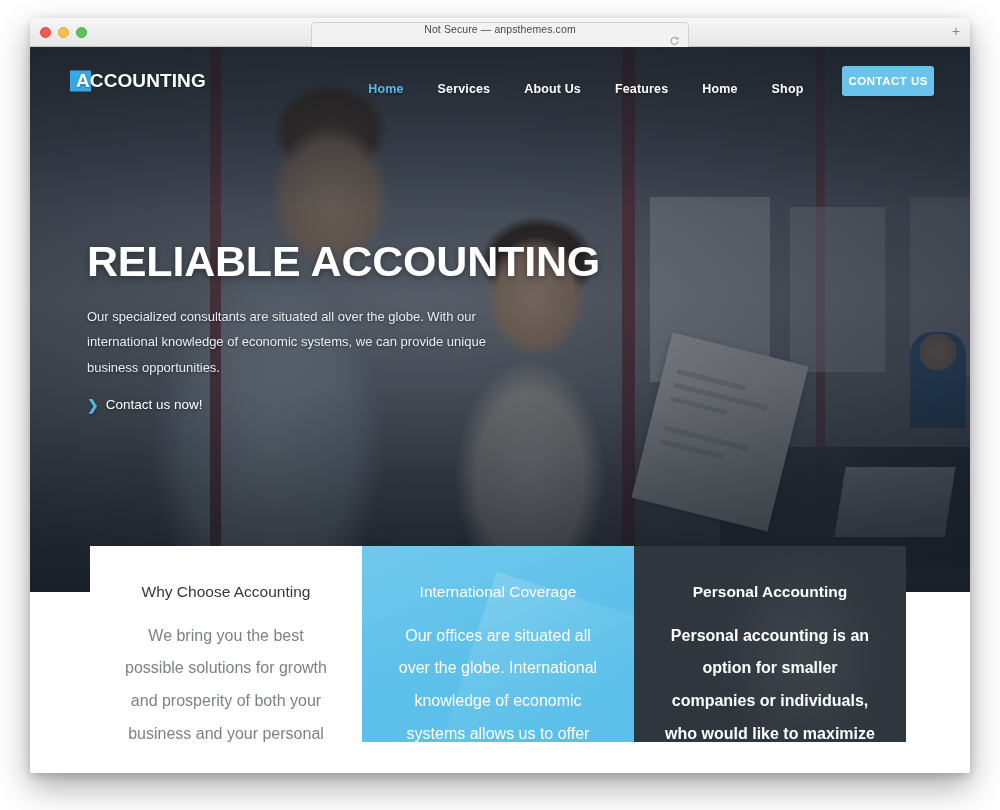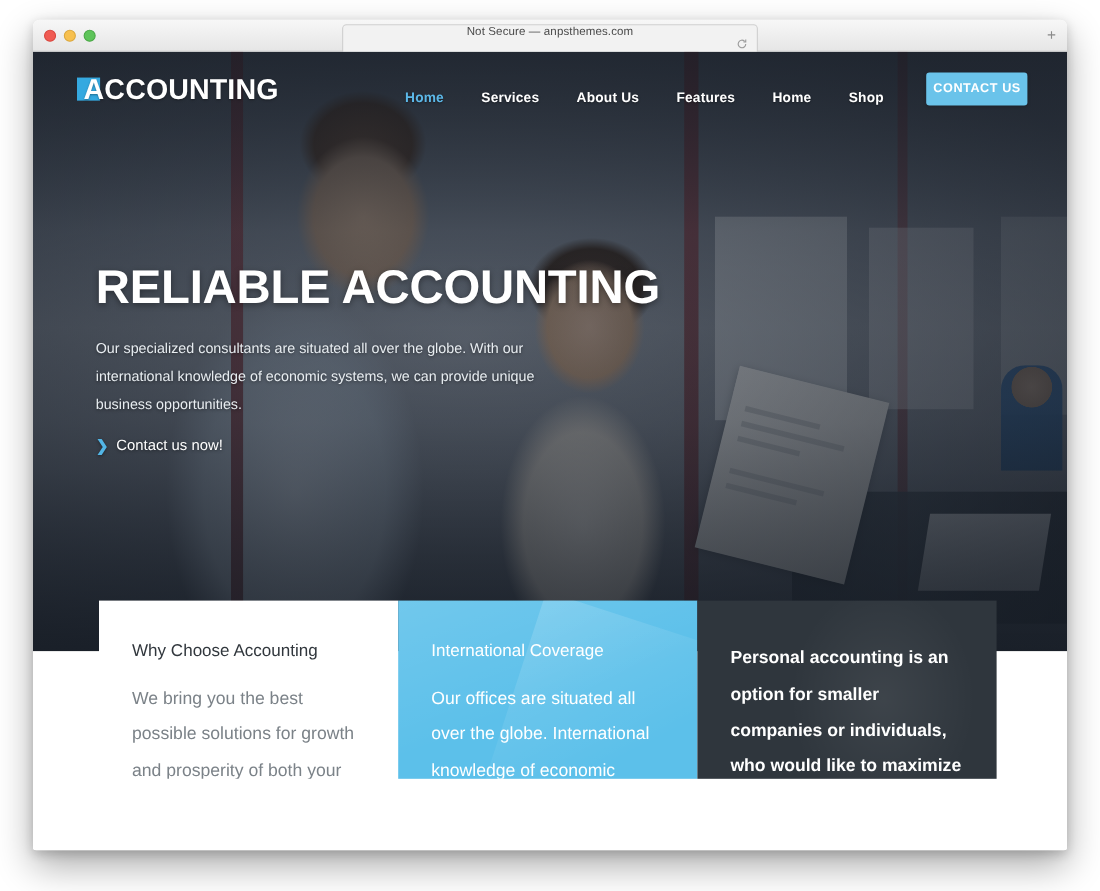--- a/index.html
+++ b/index.html
@@ -131,21 +131,21 @@
     padding:0 36px 0 40px;
     z-index:5;
   }
   .logo{ display:flex; align-items:center; position:relative; }
   .logo-mark{
     position:absolute; left:0; top:50%; transform:translateY(-50%);
     width:21px; height:21px; background:#35a9e0;
   }
   .logo-text{
     position:relative; z-index:2;
-    font-size:26px; font-weight:bold; color:#ffffff;
+    font-size:19px; font-weight:bold; color:#ffffff;
     letter-spacing:.1px; padding-left:6px;
     text-shadow:0 1px 2px rgba(0,0,0,.35);
   }
   .nav-links{ margin-left:auto; display:flex; align-items:flex-end; gap:0; }
   .nav-link{
     font-size:12.5px; color:#ffffff; font-weight:bold;
     padding:0 17px; letter-spacing:.15px;
     text-shadow:0 1px 2px rgba(0,0,0,.4);
     cursor:pointer; white-space:nowrap;
   }
@@ -176,22 +176,22 @@
   .hero-cta{
     margin-top:17px; display:flex; align-items:center; gap:7px;
     font-size:13.5px; color:#ffffff; cursor:pointer;
     text-shadow:0 1px 3px rgba(0,0,0,.45);
   }
   .chev{ color:#52b5e6; font-size:14px; font-weight:bold; }
 
   
   .cards{
     position:absolute; left:60px; top:499px;
-    width:818px; height:162px;
-    display:flex; z-index:6;
+    width:818px; height:196px;
+    display:flex; z-index:6;text-align:center;
   }
   .card{ position:relative; width:272px; overflow:hidden; padding:37px 30px 0 30px; }
 
   .card-1{ background:#ffffff; }
   .card-2{
     background:
       linear-gradient(160deg, rgba(255,255,255,.13) 0%, rgba(255,255,255,0) 55%),
       #5cc0ea;
   }
   .card-2::after{
@@ -312,20 +312,21 @@
         <div class="read-more">READ MORE</div>
       </div>
 
       <div class="card card-2">
         <div class="card-title">International Coverage</div>
         <div class="card-text">Our offices are situated all over the globe. International knowledge of economic systems allows us to offer unique business opportunities.</div>
         <div class="read-more">READ MORE</div>
       </div>
 
       <div class="card card-3">
+        <div class="card-title">Personal Accounting</div>
         <div class="card-text">Personal accounting is an option for smaller companies or individuals, who would like to maximize their financial income.</div>
         <div class="read-more">READ MORE</div>
       </div>
 
     </div>
 
   </div>
 </div>
 
 </body></html>

